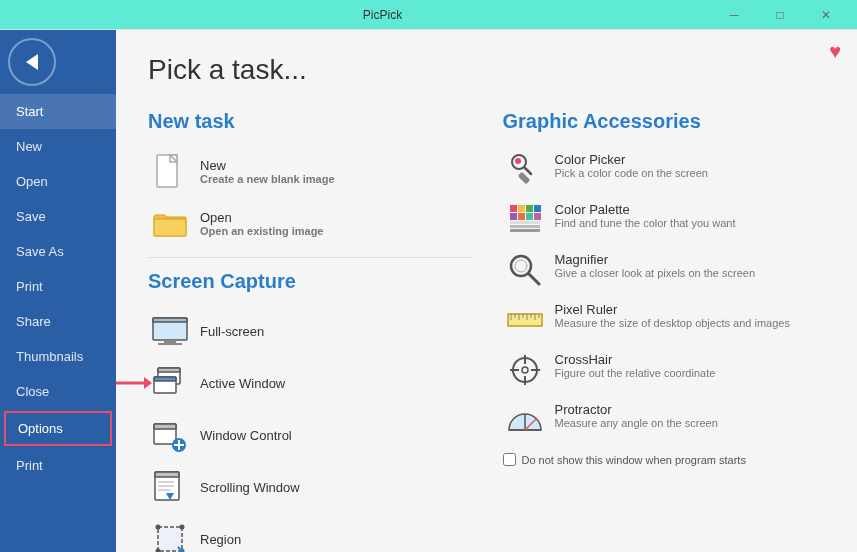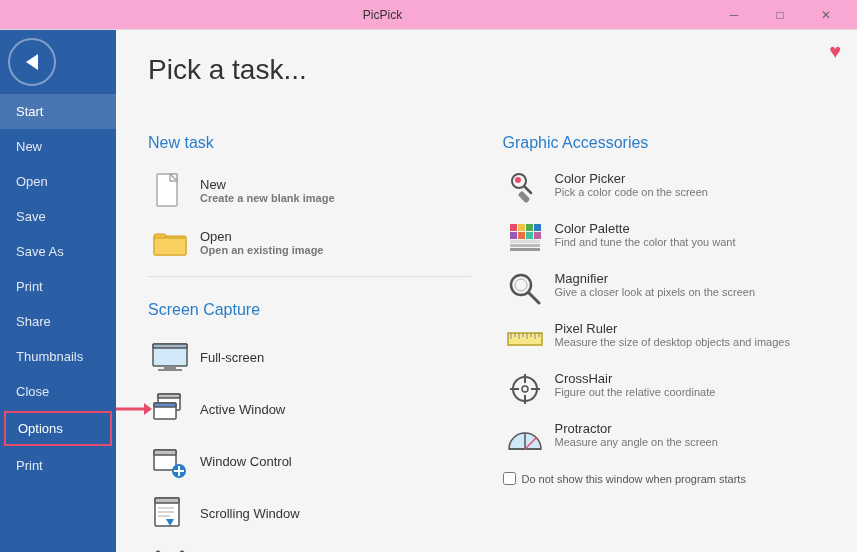--- a/index.html
+++ b/index.html
@@ -1,20 +1,20 @@
 <!DOCTYPE html>
 <html><head>
   <meta charset="utf-8">
   <style>
     * { margin: 0; padding: 0; box-sizing: border-box; }
     body { width: 857px; height: 552px; font-family: 'Segoe UI', sans-serif; display: flex; flex-direction: column; overflow: hidden; background: #f0f0f0; }
 
     
     .titlebar {
-      background: #f9a8d4;
+      background: #5eead4;
       height: 30px;
       display: flex;
       align-items: center;
       justify-content: center;
       padding: 0 8px;
       border-bottom: 1px solid #ddd;
     }
     .titlebar-title { font-size: 12px; color: #333; flex: 1; text-align: center; }
     .titlebar-controls { display: flex; gap: 0; }
     .titlebar-btn {
@@ -76,25 +76,24 @@
       margin-bottom: 24px;
     }
     .two-col {
       display: flex;
       gap: 32px;
     }
     .left-col { flex: 1; }
     .right-col { flex: 1; }
 
     .section-title {
-      font-size: 16px;
+      font-size: 20px;
       color: #2a7dc9;
       margin-bottom: 12px;
-      font-weight: 400;
-      margin-top: 24px;
+      font-weight: 700;
     }
 
     .task-item {
       display: flex;
       align-items: center;
       gap: 12px;
       padding: 8px 4px;
       cursor: pointer;
     }
     .task-item-icon {

